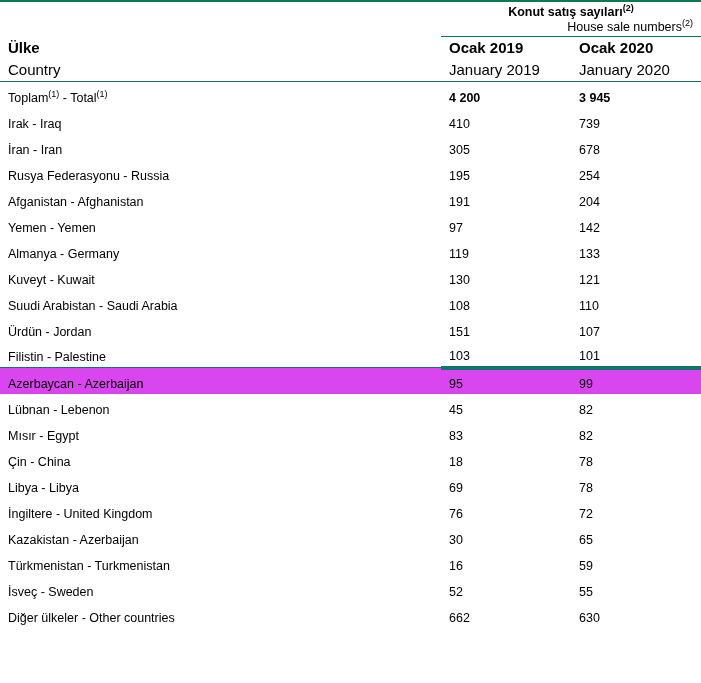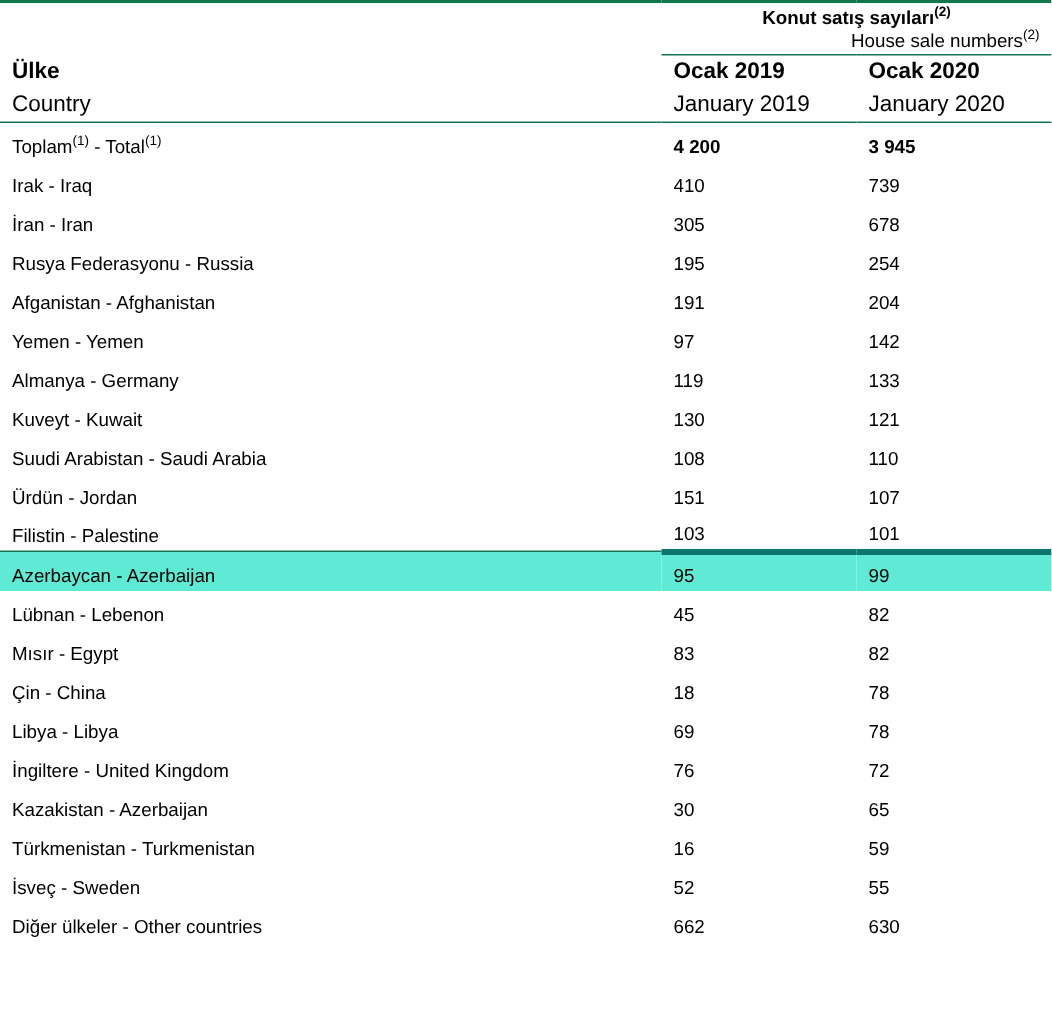--- a/index.html
+++ b/index.html
@@ -69,21 +69,21 @@
     border-bottom: 1px solid #12764f;
   }
   .label-tr { font-weight: normal; }
   .label-en { font-weight: normal; }
   sup { font-size: 9px; vertical-align: super; line-height: 0; }
 
   tr.total td { font-weight: bold; }
   tr.total .num { font-weight: bold; }
 
   tr.highlight td {
-    background: #5eead4;
+    background: #d946ef;
   }
   tr.highlight .cell-country {
     border-top: 1px solid #12764f;
   }
   tr.highlight .num {
     border-top: 4px solid #0f766e;
   }
   .row-h { height: 26px; }
 </style>
 </head>

